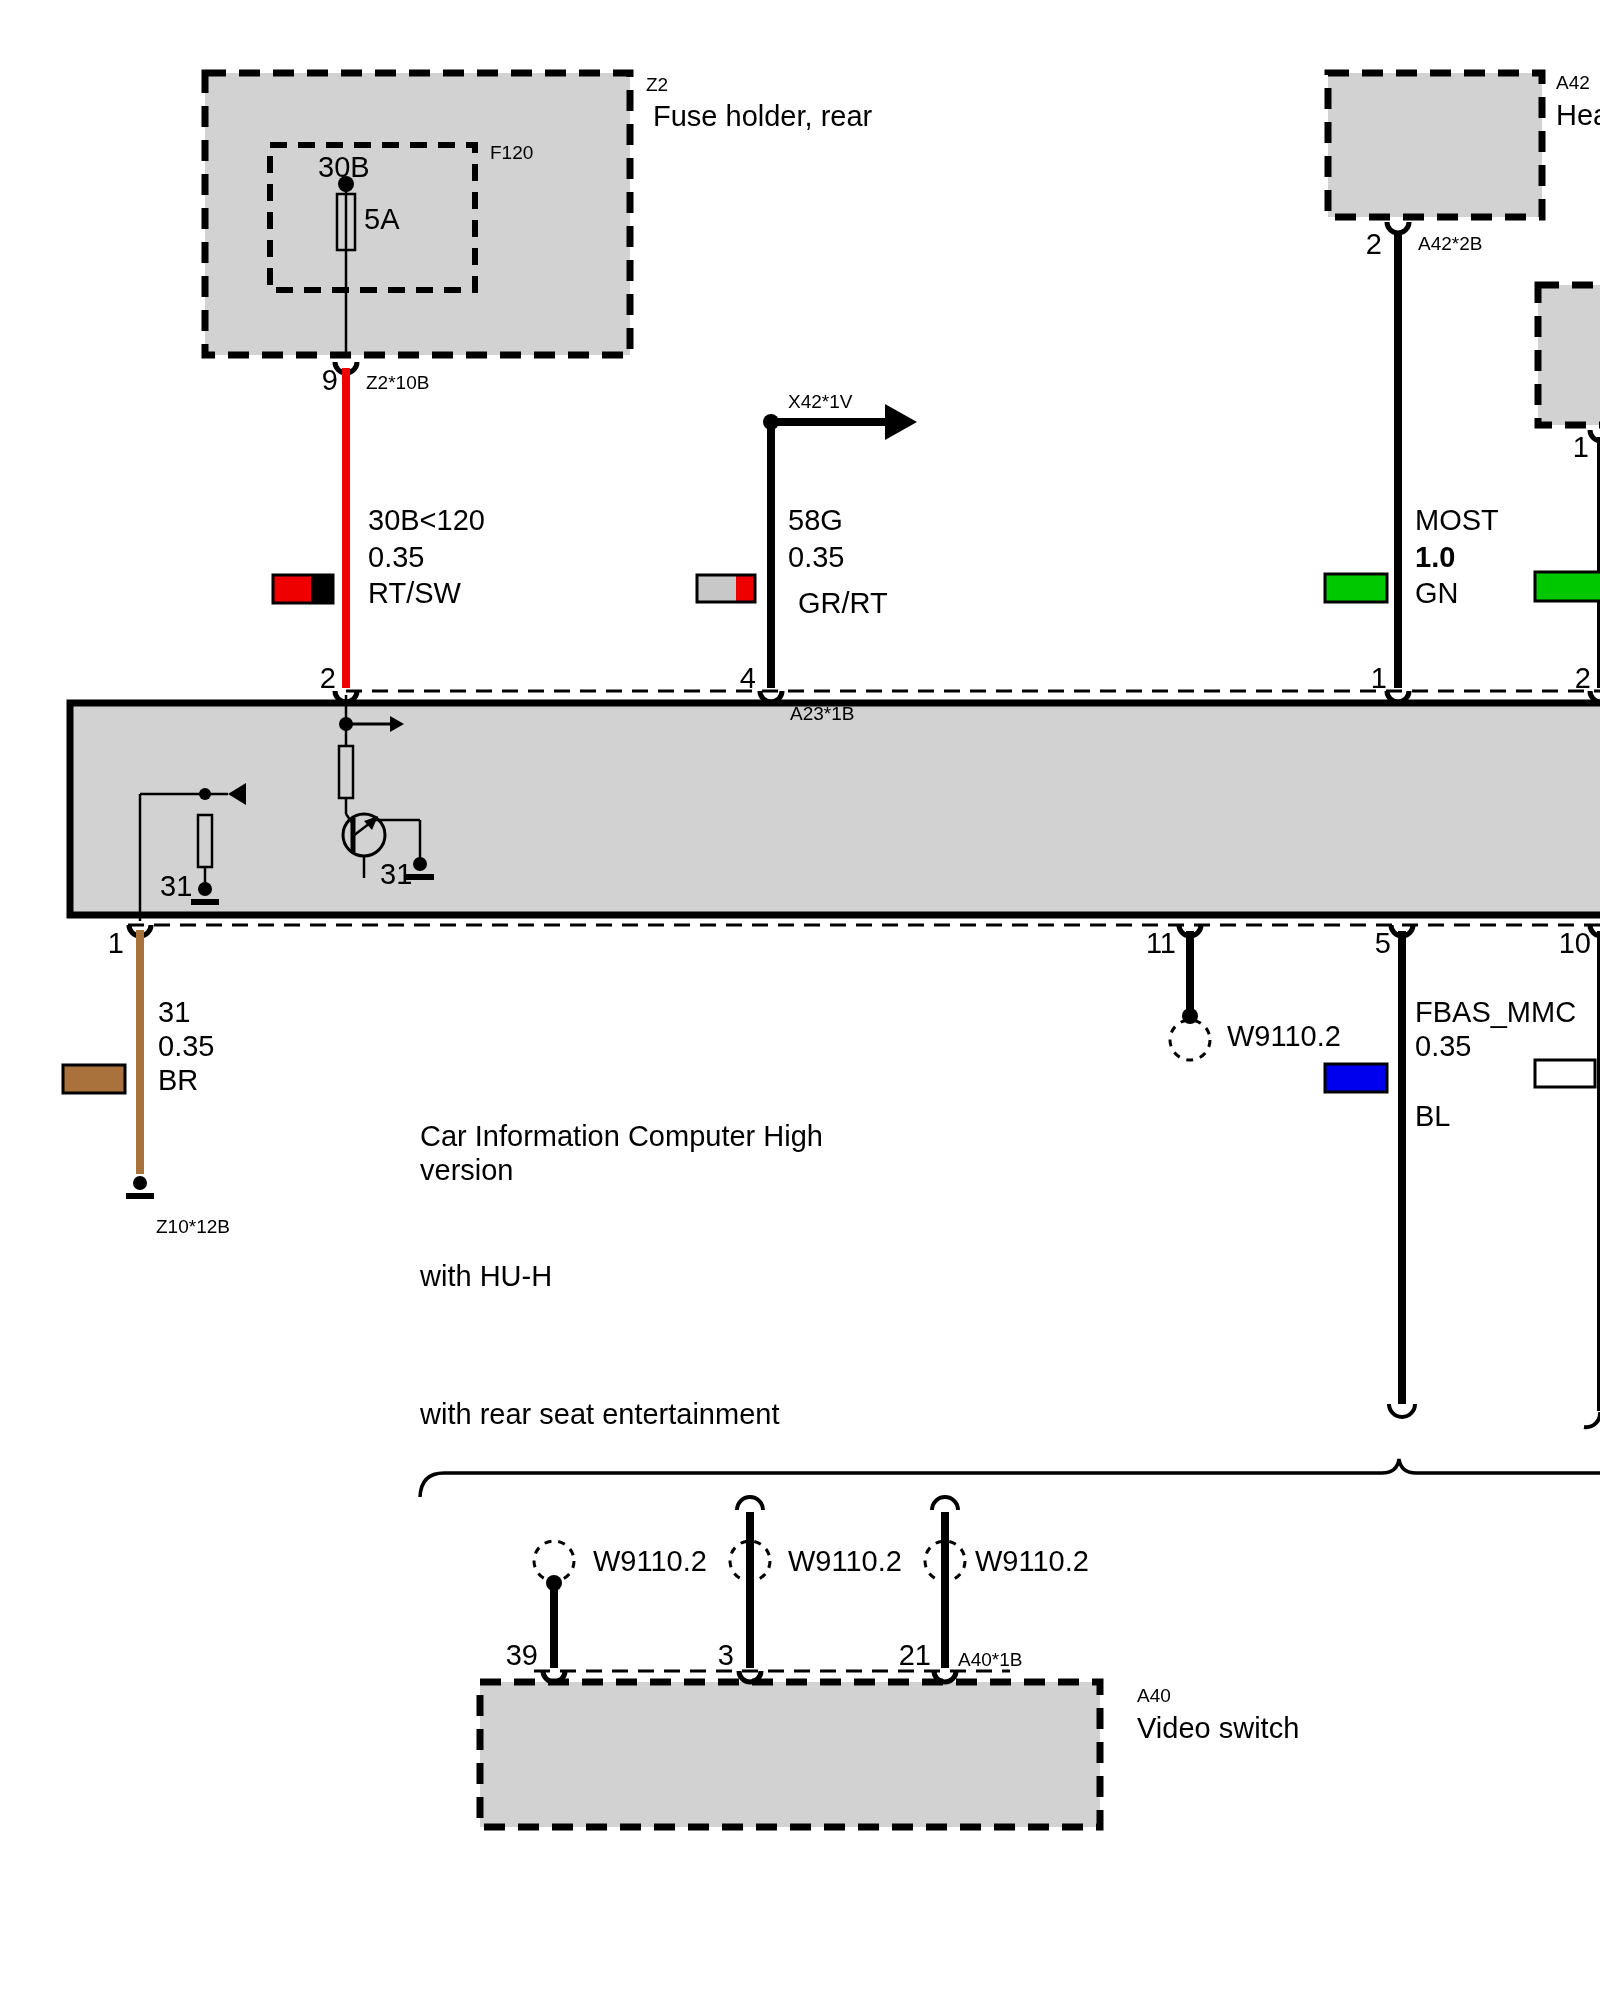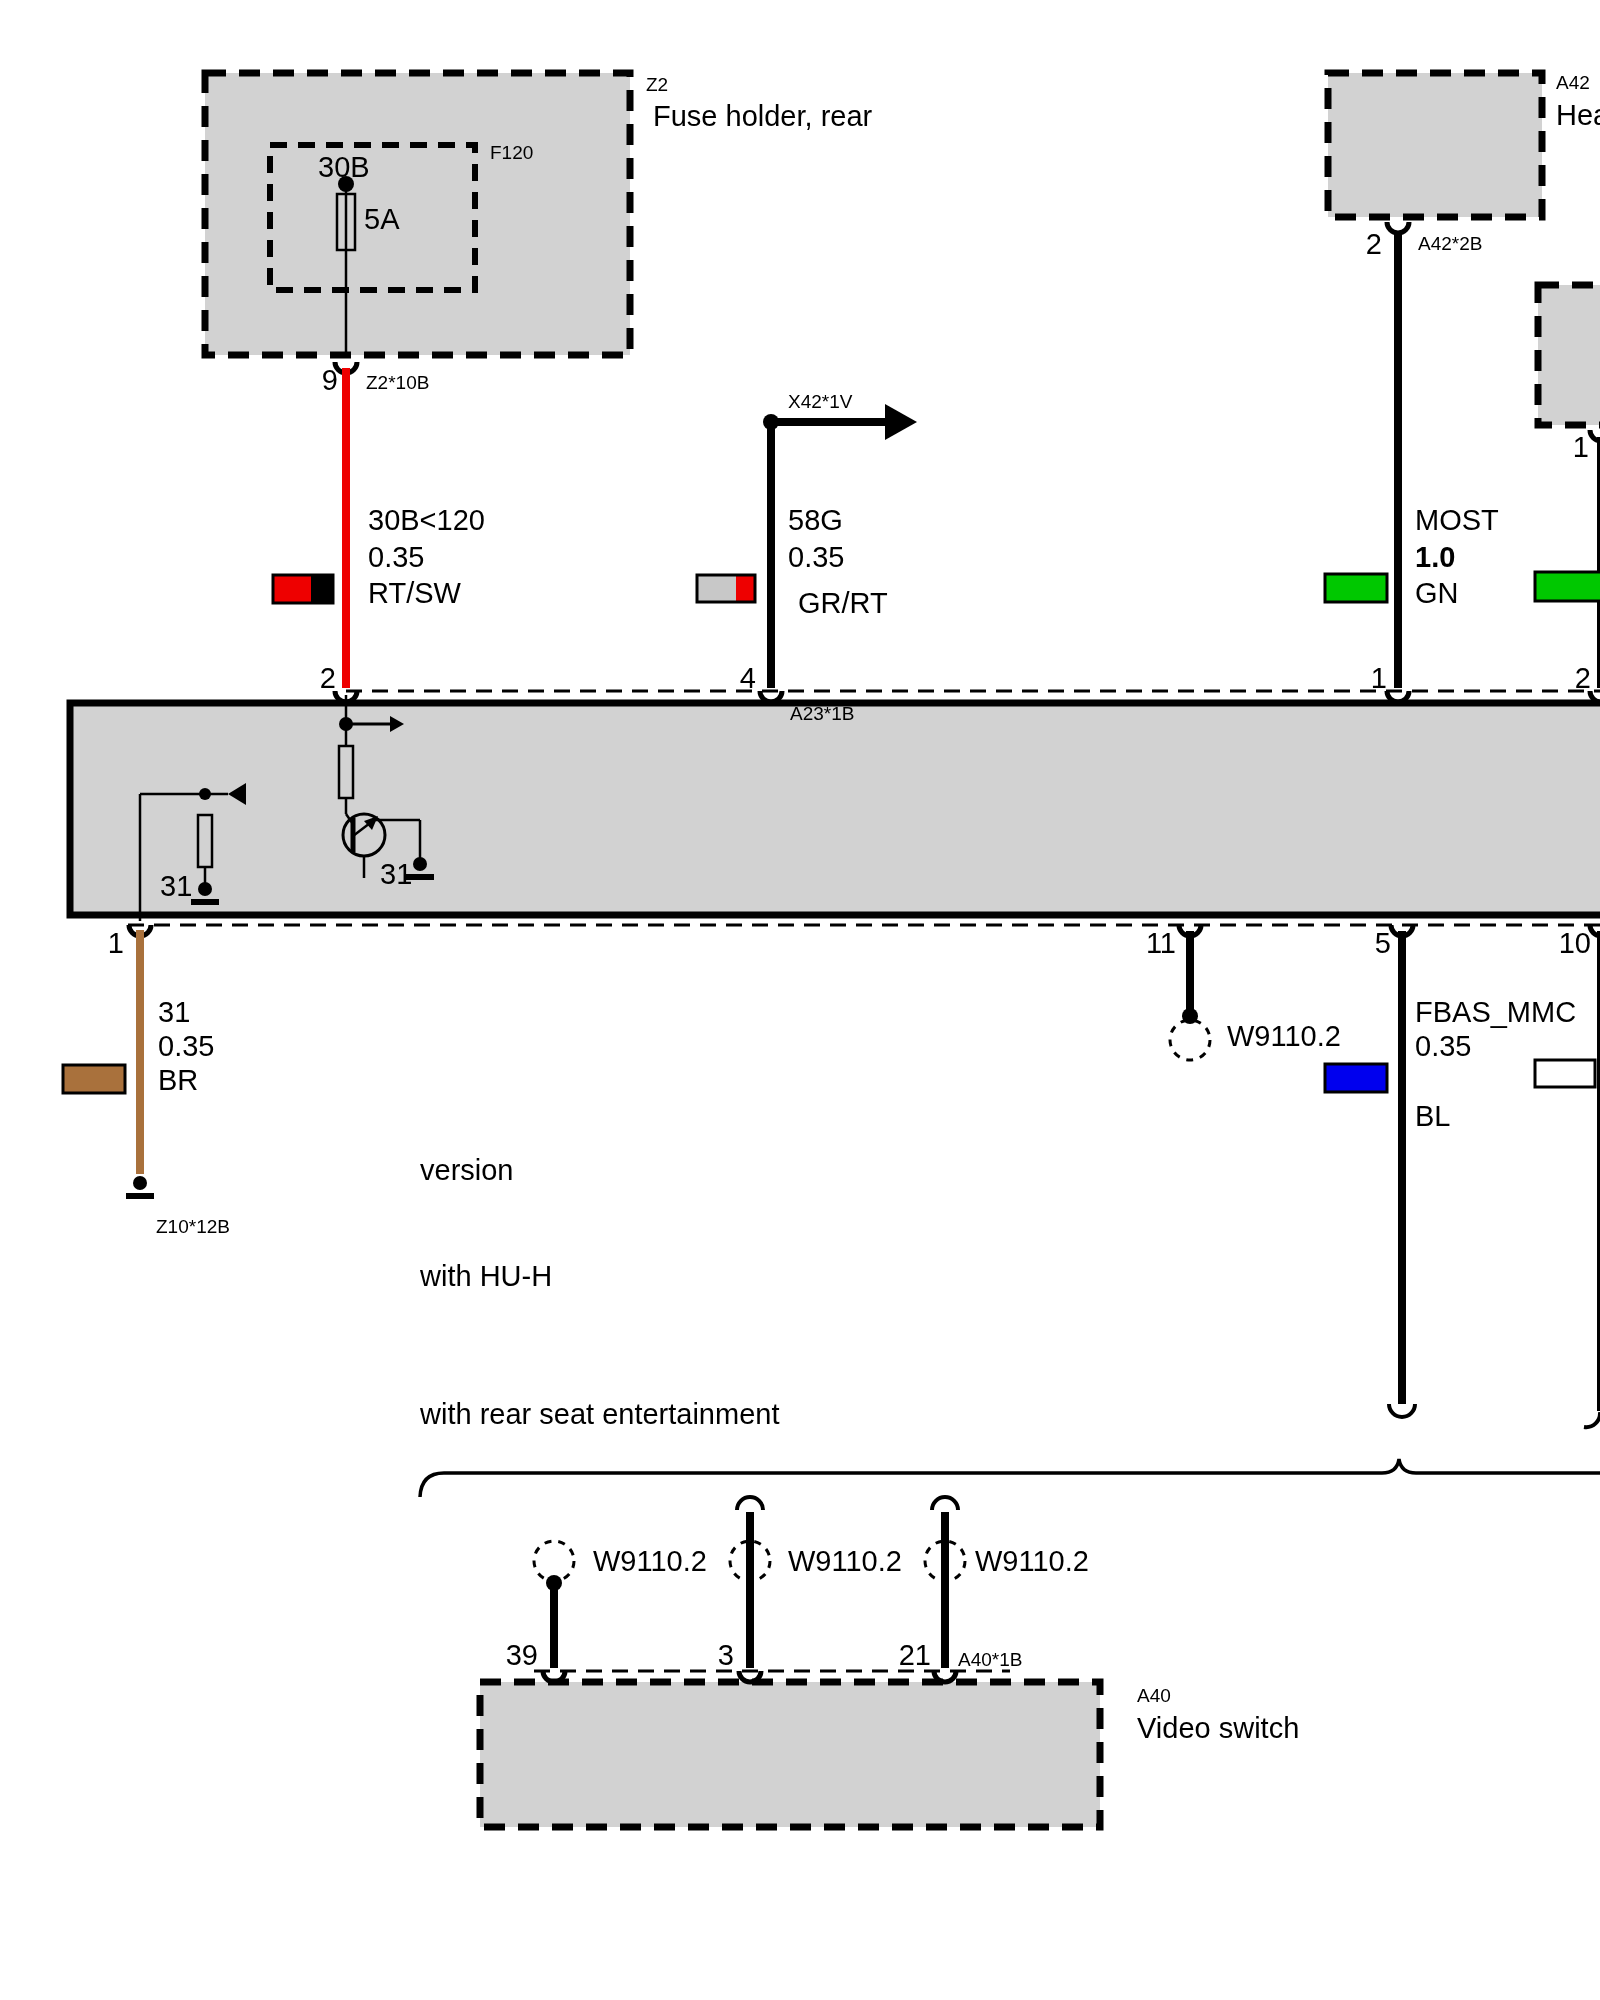--- a/index.html
+++ b/index.html
@@ -168,20 +168,21 @@
 <div class="lbl t29" style="left:158px;top:1030px;">0.35</div>
 <div class="lbl t29" style="left:158px;top:1064px;">BR</div>
 <div class="lbl t19" style="left:156px;top:1216px;">Z10*12B</div>
 
 <div class="lbl t29" style="left:1227px;top:1020px;">W9110.2</div>
 
 <div class="lbl t29" style="left:1415px;top:996px;">FBAS_MMC</div>
 <div class="lbl t29" style="left:1415px;top:1030px;">0.35</div>
 <div class="lbl t29" style="left:1415px;top:1064px;margin-top:36px;">BL</div>
 
+<div class="lbl t29" style="left:420px;top:1120px;">Car Information Computer High</div>
 <div class="lbl t29" style="left:420px;top:1154px;">version</div>
 <div class="lbl t29" style="left:420px;top:1260px;">with HU-H</div>
 <div class="lbl t29" style="left:420px;top:1398px;">with rear seat entertainment</div>
 
 <div class="lbl t29" style="left:593px;top:1545px;">W9110.2</div>
 <div class="lbl t29" style="left:788px;top:1545px;">W9110.2</div>
 <div class="lbl t29" style="left:975px;top:1545px;">W9110.2</div>
 
 <div class="lbl t29 pin" style="left:478px;top:1639px;">39</div>
 <div class="lbl t29 pin" style="left:674px;top:1639px;">3</div>

